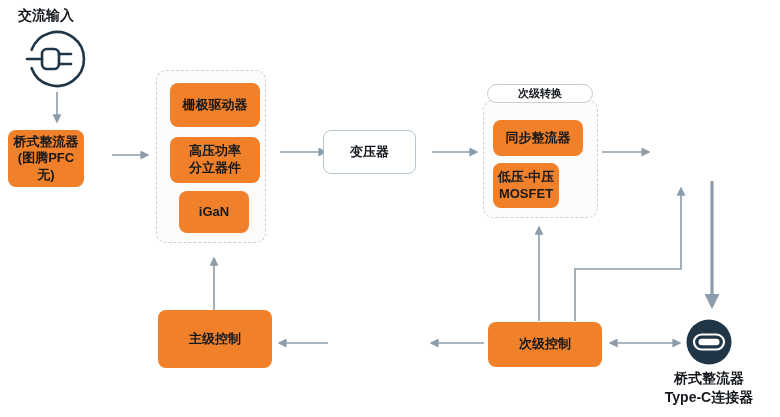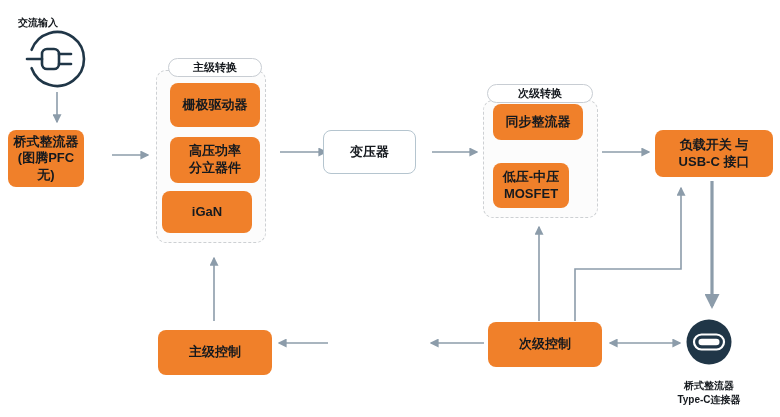--- a/index.html
+++ b/index.html
@@ -20,23 +20,22 @@
   .group{
     position:absolute;border:1.6px dashed var(--group-border,#cdd0d3);
     border-radius:10px;background:#fcfcfc;box-sizing:border-box;
   }
   .pill{
     position:absolute;background:#ffffff;border:1.3px solid #c8cdd3;border-radius:10px;
     display:flex;align-items:center;justify-content:center;
     font-weight:bold;font-size:11px;color:var(--text-dark,#15191e);box-sizing:border-box;
   }
   .lbl{
-    position:absolute;font-weight:bold;font-size:10px;color:var(--text-dark,#15191e);
+    position:absolute;font-weight:bold;font-size:14px;color:var(--text-dark,#15191e);
     line-height:1.35;
-    margin-top:10px;
   }
   .lbl.center{text-align:center;}
   .arrow-line{stroke:var(--arrow-gray,#8C9CAA);stroke-width:1.6;fill:none;}
   .arrow-line.thick{stroke-width:3.2;}
   .ah-fill{fill:var(--arrow-gray,#8C9CAA);}
   .navy-stroke{stroke:var(--icon-navy,#203647);fill:none;stroke-width:2.6;stroke-linecap:round;stroke-linejoin:round;}
   .navy-fill{fill:var(--icon-navy,#203647);}
 </style>
 </head>
 <body>
@@ -82,44 +81,39 @@
   </svg>
 
   <div class="lbl" style="left:18px;top:6px">交流输入</div>
 
   <div class="node" style="left:8px;top:130px;width:76px;height:57px">
     <span>桥式整流器</span>
     <span>(图腾PFC无)</span>
   </div>
 
   <div class="group" style="left:156px;top:70px;width:110px;height:173px"></div>
-  <div class="pill" style="left:168px;top:58px;width:94px;height:19px">主级转换</div>
   <div class="node" style="left:170px;top:83px;width:90px;height:44px">栅极驱动器</div>
   <div class="node" style="left:170px;top:137px;width:90px;height:46px">
     <span>高压功率</span>
     <span>分立器件</span>
   </div>
-  <div class="node" style="left:162px;top:191px;width:90px;height:42px">iGaN</div>
+  <div class="node" style="left:179px;top:191px;width:70px;height:42px">iGaN</div>
 
   <div class="node plain" style="left:323px;top:130px;width:93px;height:44px">变压器</div>
 
   <div class="group" style="left:483px;top:100px;width:115px;height:118px"></div>
   <div class="pill" style="left:487px;top:84px;width:106px;height:19px">次级转换</div>
-  <div class="node" style="left:493px;top:104px;width:90px;height:28px">同步整流器</div>
-  <div class="node" style="left:493px;top:163px;width:76px;height:45px">
+  <div class="node" style="left:493px;top:120px;width:90px;height:28px">同步整流器</div>
+  <div class="node" style="left:493px;top:163px;width:66px;height:45px">
     <span>低压-中压</span>
     <span>MOSFET</span>
   </div>
 
-  <div class="node" style="left:655px;top:130px;width:118px;height:47px">
-    <span>负载开关 与</span>
-    <span>USB-C 接口</span>
-  </div>
 
-  <div class="node" style="left:158px;top:330px;width:114px;height:45px">主级控制</div>
+  <div class="node" style="left:158px;top:310px;width:114px;height:58px">主级控制</div>
   <div class="node" style="left:488px;top:322px;width:114px;height:45px">次级控制</div>
 
   <div class="lbl center" style="left:639px;top:369px;width:140px">
     <div>桥式整流器</div>
     <div>Type-C连接器</div>
   </div>
 
 </div>
 
 </body></html>

